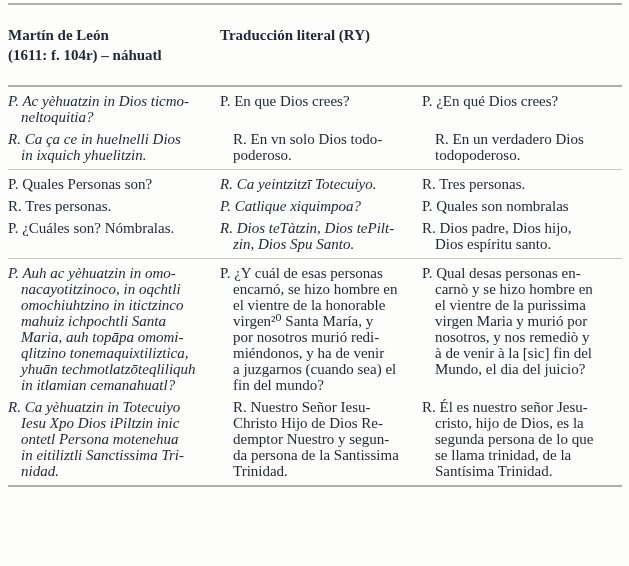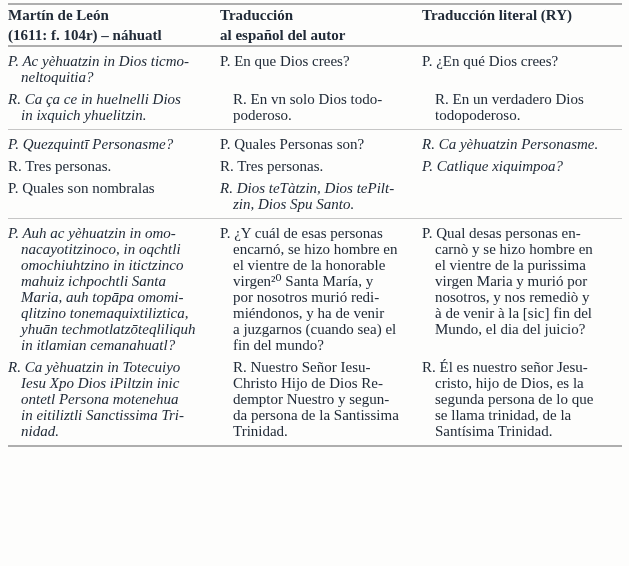--- a/index.html
+++ b/index.html
@@ -36,21 +36,21 @@
     font-size: 15px;
     line-height: 16px;
     white-space: pre-line;
     padding-left: 13px;
     padding-right: 10px;
     text-indent: -13px;
   }
   .header-grid {
     display: grid;
     grid-template-columns: 212px 202px 200px;
-    padding: 0 0;
+    padding: 20px 0;
   }
   .hcell {
     margin: 0;
     font-size: 15px;
     font-weight: bold;
     line-height: 20px;
     white-space: pre-line;
     padding-right: 10px;
   }
   .nahuatl { font-style: italic; }
@@ -59,22 +59,20 @@
 </head>
 <body>
 
 <div class="table">
 
   <hr class="rule-heavy">
 
   <div class="header-grid">
     <p class="hcell">Martín de León
 (1611: f. 104r) – náhuatl</p>
-    <p class="hcell">Traducción
-al español del autor</p>
     <p class="hcell">Traducción literal (RY)</p>
   </div>
 
   <hr class="rule-heavy">
 
   <div class="grid">
     <p class="para nahuatl">P. Ac yèhuatzin in Dios ticmo-
 neltoquitia?</p>
     <p class="para">P. En que Dios crees?</p>
     <p class="para">P. ¿En qué Dios crees?</p>
@@ -83,32 +81,34 @@
 in ixquich yhuelitzin.</p>
     <p class="para indent">R. En vn solo Dios todo-
 poderoso.</p>
     <p class="para indent">R. En un verdadero Dios
 todopoderoso.</p>
   </div>
 
   <hr class="rule-light">
 
   <div class="grid">
-    <p class="para nahuatl">P. Quezquintī Personasme?</p>
     <p class="para">P. Quales Personas son?</p>
 
-    <p class="para nahuatl">R. Ca yèhuatzin Personasme.</p>
+    <p class="para nahuatl">R. Ca yeintzitzī Totecuiyo.</p>
     <p class="para">R. Tres personas.</p>
     <p class="para">R. Tres personas.</p>
 
     <p class="para nahuatl">P. Catlique xiquimpoa?</p>
     <p class="para">P. Quales son nombralas</p>
+    <p class="para">P. ¿Cuáles son? Nómbralas.</p>
 
     <p class="para nahuatl">R. Dios teTàtzin, Dios tePilt-
 zin, Dios Spu Santo.</p>
+    <p class="para">R. Dios padre, Dios hijo,
+Dios espíritu santo.</p>
   </div>
 
   <hr class="rule-light">
 
   <div class="grid">
     <p class="para nahuatl">P. Auh ac yèhuatzin in omo-
 nacayotitzinoco, in oqchtli
 omochiuhtzino in itictzinco
 mahuiz ichpochtli Santa
 Maria, auh topāpa omomi-

